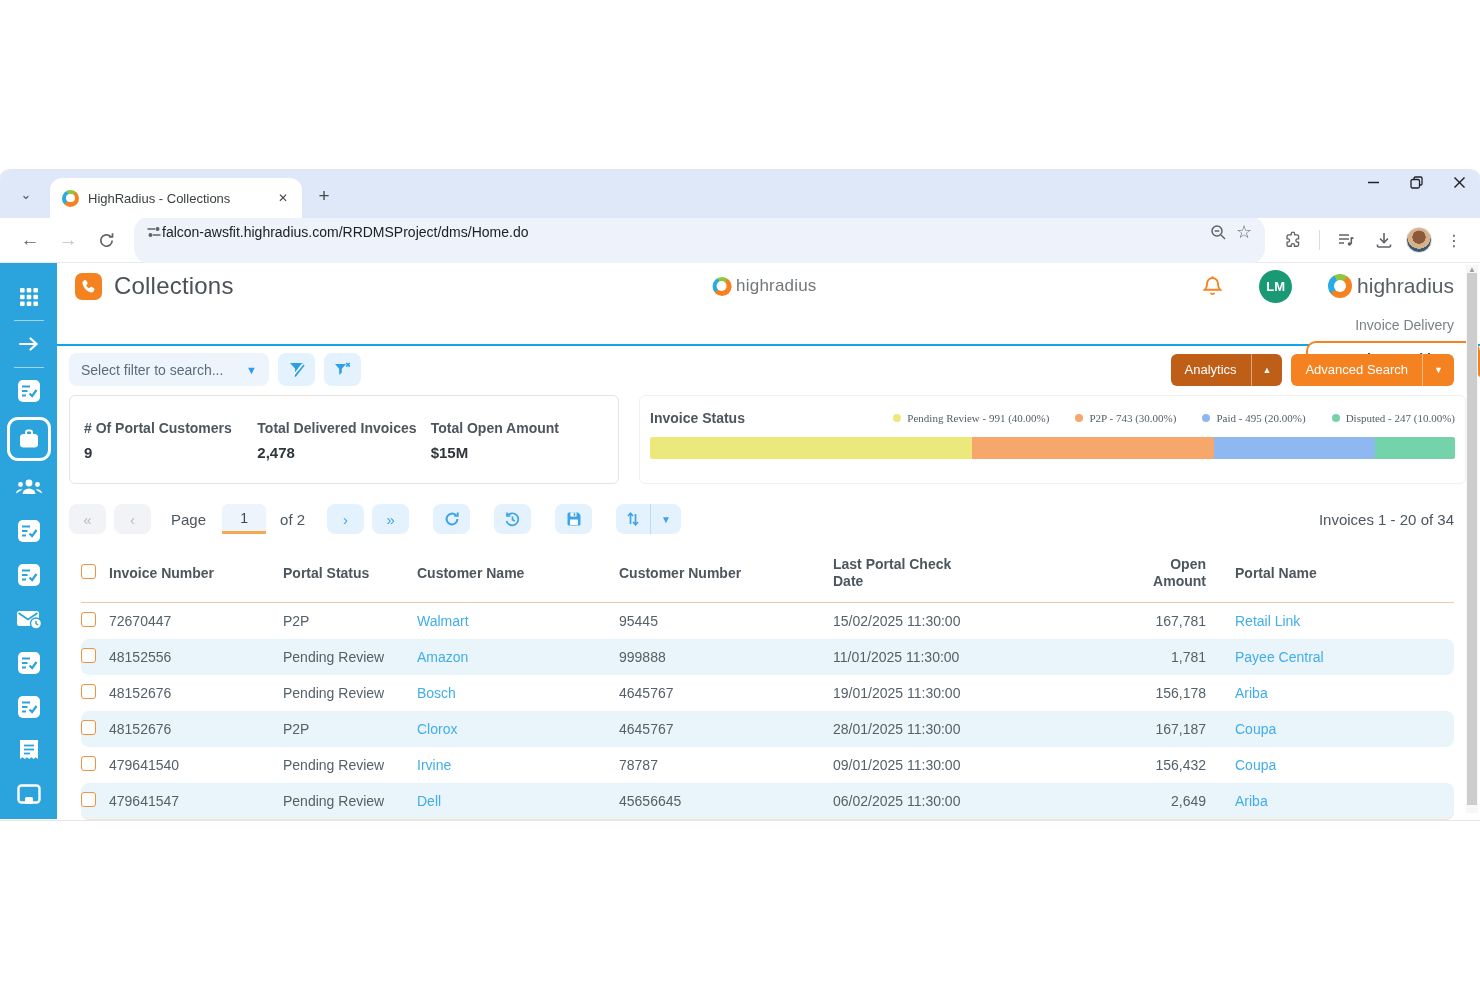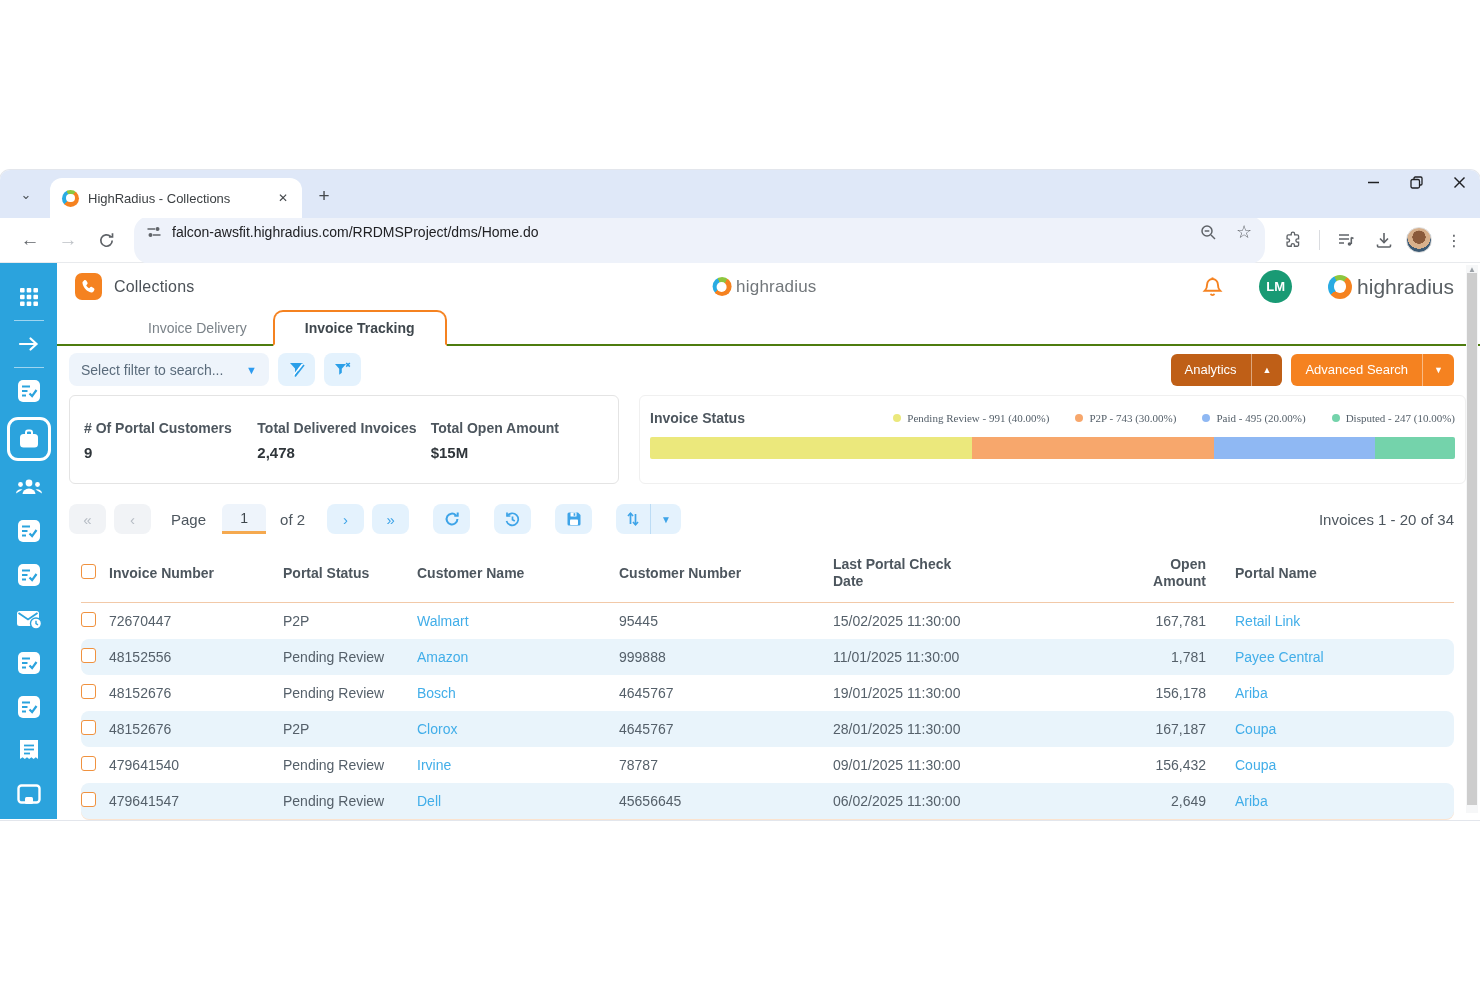--- a/index.html
+++ b/index.html
@@ -18,46 +18,46 @@
   .newtab-btn { width:28px; height:28px; margin:0 0 8px 8px; display:flex; align-items:center; justify-content:center; font-size:19px; color:#45494d; border-radius:50%; cursor:pointer; }
   .win-controls { position:absolute; right:14px; top:6px; display:flex; gap:30px; align-items:center; color:#202124; }
   .win-btn { font-size:15px; cursor:pointer; display:flex; align-items:center; }
   .hr-ring { display:inline-block; border-radius:50%; background:conic-gradient(from 230deg,#29abe2 0 28%,#8dc63f 28% 46%,#f58220 46% 100%); position:relative; flex:none; }
   .hr-ring::after { content:""; position:absolute; inset:24%; background:#fff; border-radius:50%; }
 
   
   .toolbar { height:45px; background:#fff; display:flex; align-items:center; padding:0 10px 0 14px; gap:6px; border-bottom:1px solid #e8eaed; }
   .nav-ico { width:32px; height:32px; display:flex; align-items:center; justify-content:center; font-size:19px; color:#5f6368; border-radius:50%; cursor:pointer; flex:none; }
   .nav-ico.disabled { color:#bdc1c6; }
-  .urlbar { flex:1; height:48px; background:#eef2fa; border-radius:16px; display:flex; align-items:center; padding:0 8px 16px 12px; gap:10px; margin:0 6px; }
+  .urlbar { flex:1; height:48px; background:#eef2fa; border-radius:16px; display:flex; align-items:center; padding:0 8px 16px 12px; margin:0 6px; }
   .urlbar .url-text { flex:1; font-size:14px; color:#202124; white-space:nowrap; overflow:hidden; }
   .pill-ico { width:26px; height:26px; display:flex; align-items:center; justify-content:center; color:#5f6368; font-size:17px; cursor:pointer; flex:none; }
   .toolbar-sep { width:1px; height:20px; background:#dadce0; margin:0 4px; }
   .avatar-photo { width:26px; height:26px; border-radius:50%; background:radial-gradient(circle at 50% 38%, #8a5a3b 0 34%, #d7b08c 35% 60%, #3c5a74 61% 100%); cursor:pointer; flex:none; border:1px solid #e0e0e0; }
 
   
   .app { position:relative; display:flex; height:556px; background:#fff; }
   .sidebar { width:57px; background:#2ba3dd; display:flex; flex-direction:column; align-items:center; padding-top:12px; flex:none; }
   .sb-item { width:57px; height:44px; display:flex; align-items:center; justify-content:center; cursor:pointer; flex:none; }
   .sb-divider { width:30px; height:1px; background:rgba(255,255,255,.55); margin:1px 0; flex:none; }
   .sb-active-frame { width:44px; height:44px; border:3px solid #fff; border-radius:11px; display:flex; align-items:center; justify-content:center; }
 
   .main { flex:1; display:flex; flex-direction:column; min-width:0; }
 
   .app-header { height:53px; display:flex; align-items:center; padding:0 26px 0 18px; position:relative; }
   .app-badge { width:27px; height:27px; border-radius:7px; background:#f58220; display:flex; align-items:center; justify-content:center; }
-  .app-title { font-size:16px; color:#4b5157; margin-left:12px; letter-spacing:.2px; }
+  .app-title { font-size:24px; color:#4b5157; margin-left:12px; letter-spacing:.2px; }
   .center-logo { position:absolute; left:50%; transform:translateX(-54%); display:flex; align-items:center; gap:5px; }
   .center-logo .logo-text { font-size:17px; color:#72777b; letter-spacing:.2px; }
   .header-right { margin-left:auto; display:flex; align-items:center; gap:36px; }
   .lm-avatar { width:33px; height:33px; border-radius:50%; background:#199a74; color:#fff; font-size:13px; font-weight:bold; display:flex; align-items:center; justify-content:center; cursor:pointer; }
   .right-logo { display:flex; align-items:center; gap:5px; }
   .right-logo .logo-text { font-size:21px; color:#595f63; font-weight:500; }
 
-  .tabs-row { display:flex; align-items:flex-end; padding-left:65px; border-bottom:2px solid #4d7c0f; height:37px; }
+  .tabs-row { display:flex; align-items:flex-end; padding-left:65px; border-bottom:2px solid #0ea5e9; height:37px;flex-direction:column; }
   .nav-tab { font-size:14px; color:#7a8288; padding:8px 26px; cursor:pointer; }
   .nav-tab.active { background:#fff; border:2px solid #f58220; border-bottom:2px solid #fff; border-radius:10px 10px 0 0; color:#3f474d; font-weight:bold; margin-bottom:-2px; padding:8px 30px; }
 
   .filter-row { display:flex; align-items:center; padding:7px 26px 7px 12px; gap:9px; }
   .select-pill { width:200px; height:33px; background:#eef4fb; border-radius:8px; display:flex; align-items:center; padding:0 12px; cursor:pointer; }
   .select-pill .sel-text { flex:1; font-size:14px; color:#5a6b7b; }
   .select-pill .caret { color:#2d9bf0; font-size:11px; }
   .icon-btn { width:37px; height:33px; background:#e4f2fd; border-radius:8px; display:flex; align-items:center; justify-content:center; cursor:pointer; flex:none; }
   .orange-btn { height:32px; border-radius:6px; display:flex; align-items:stretch; color:#fff; font-size:13px; cursor:pointer; overflow:hidden; }
   .orange-btn .ob-label { display:flex; align-items:center; padding:12px 14px; }

